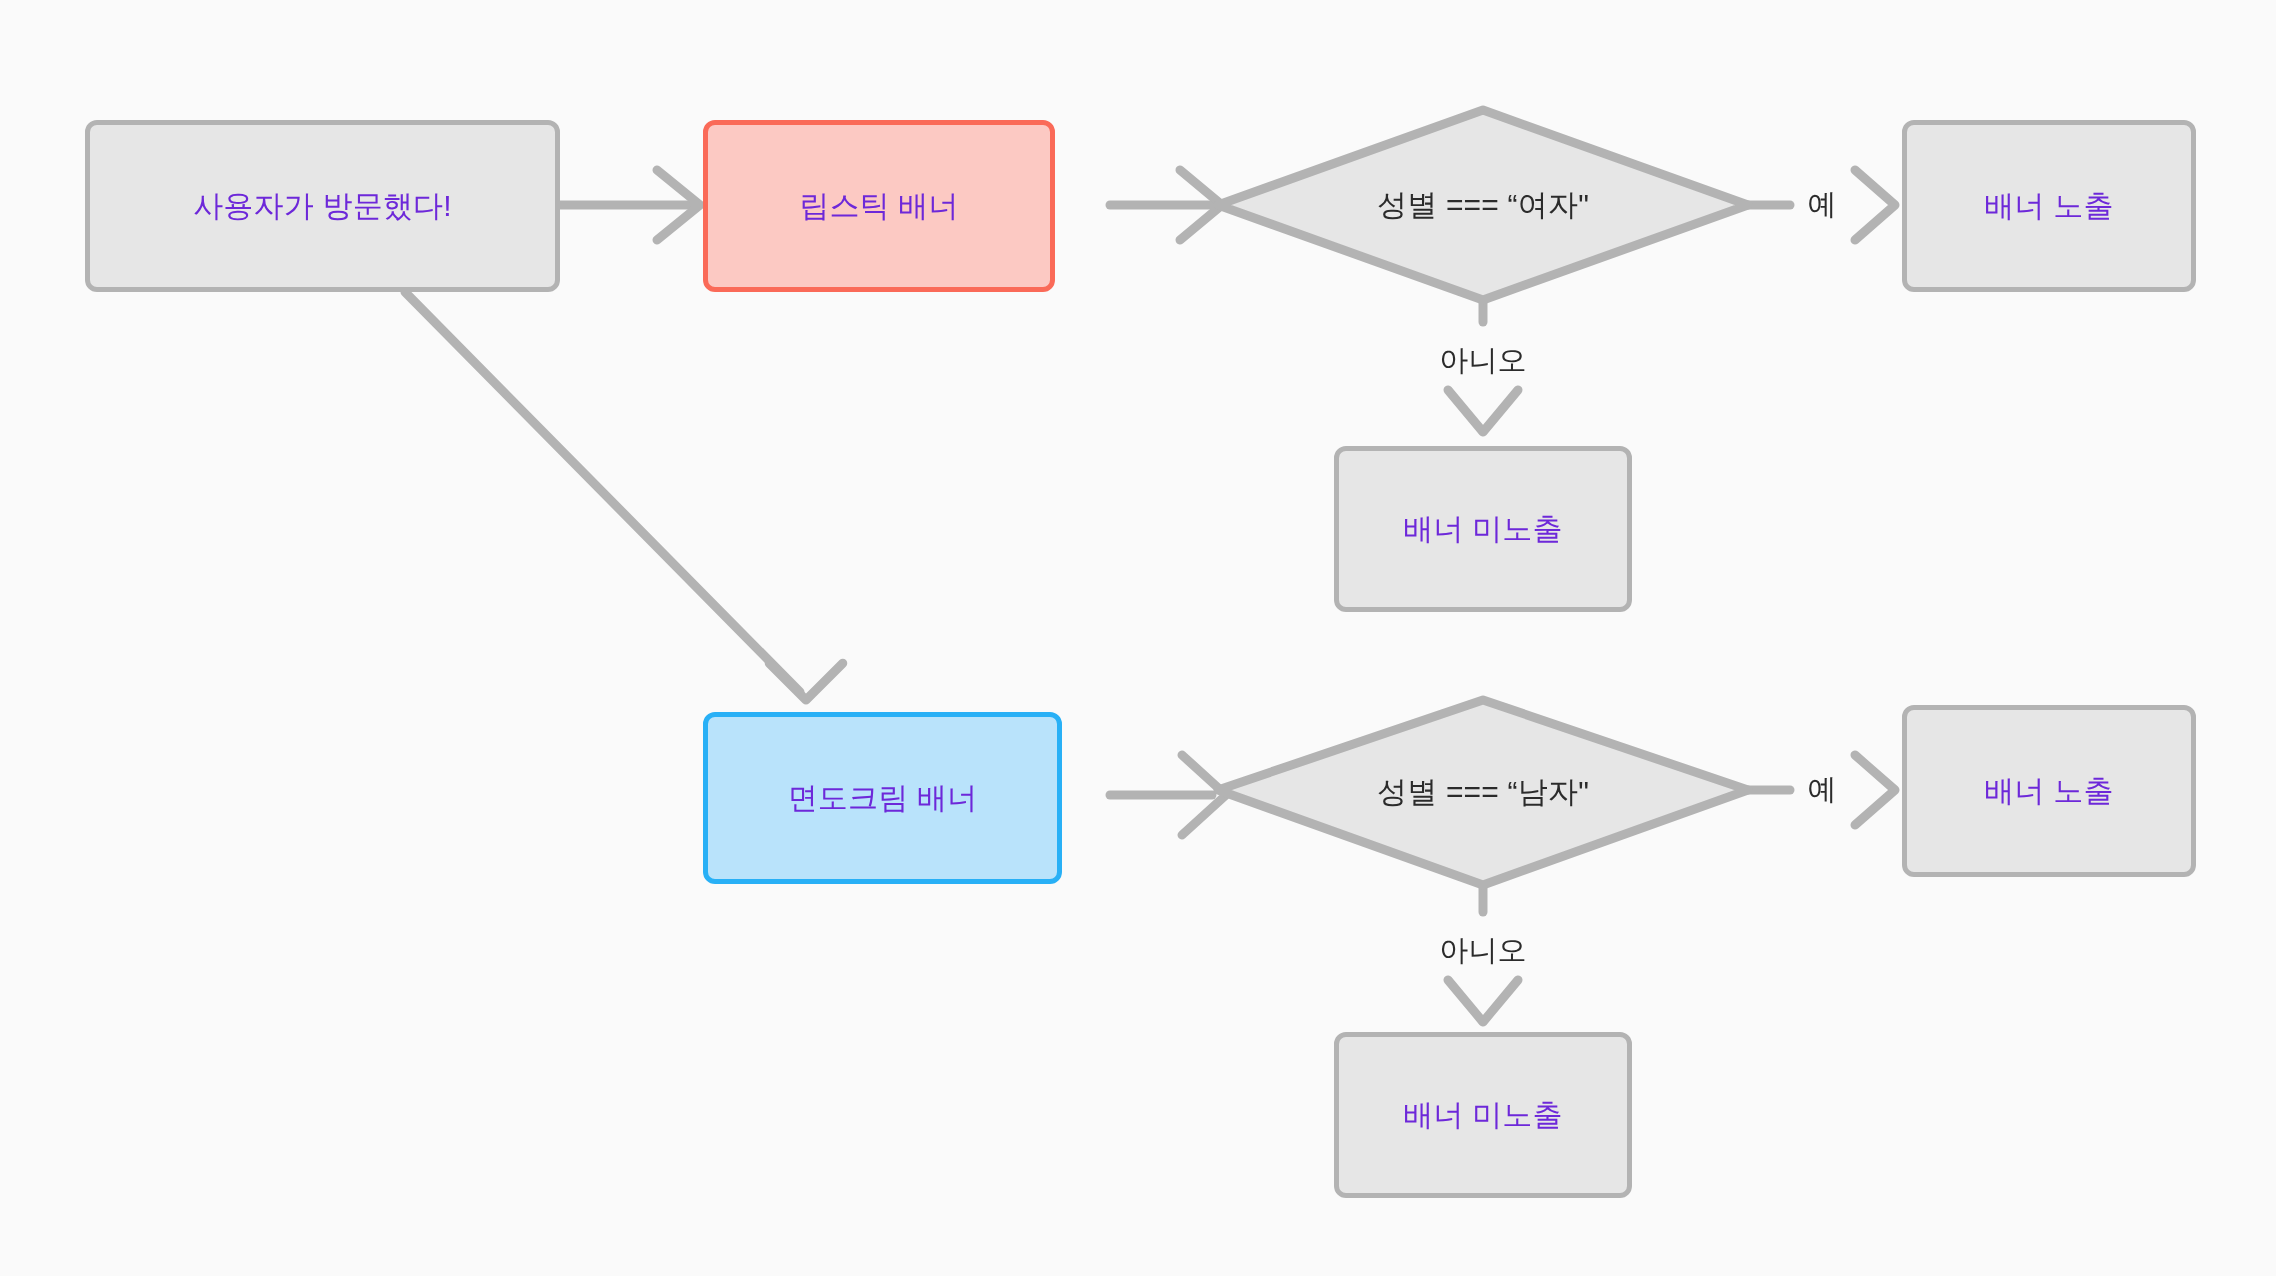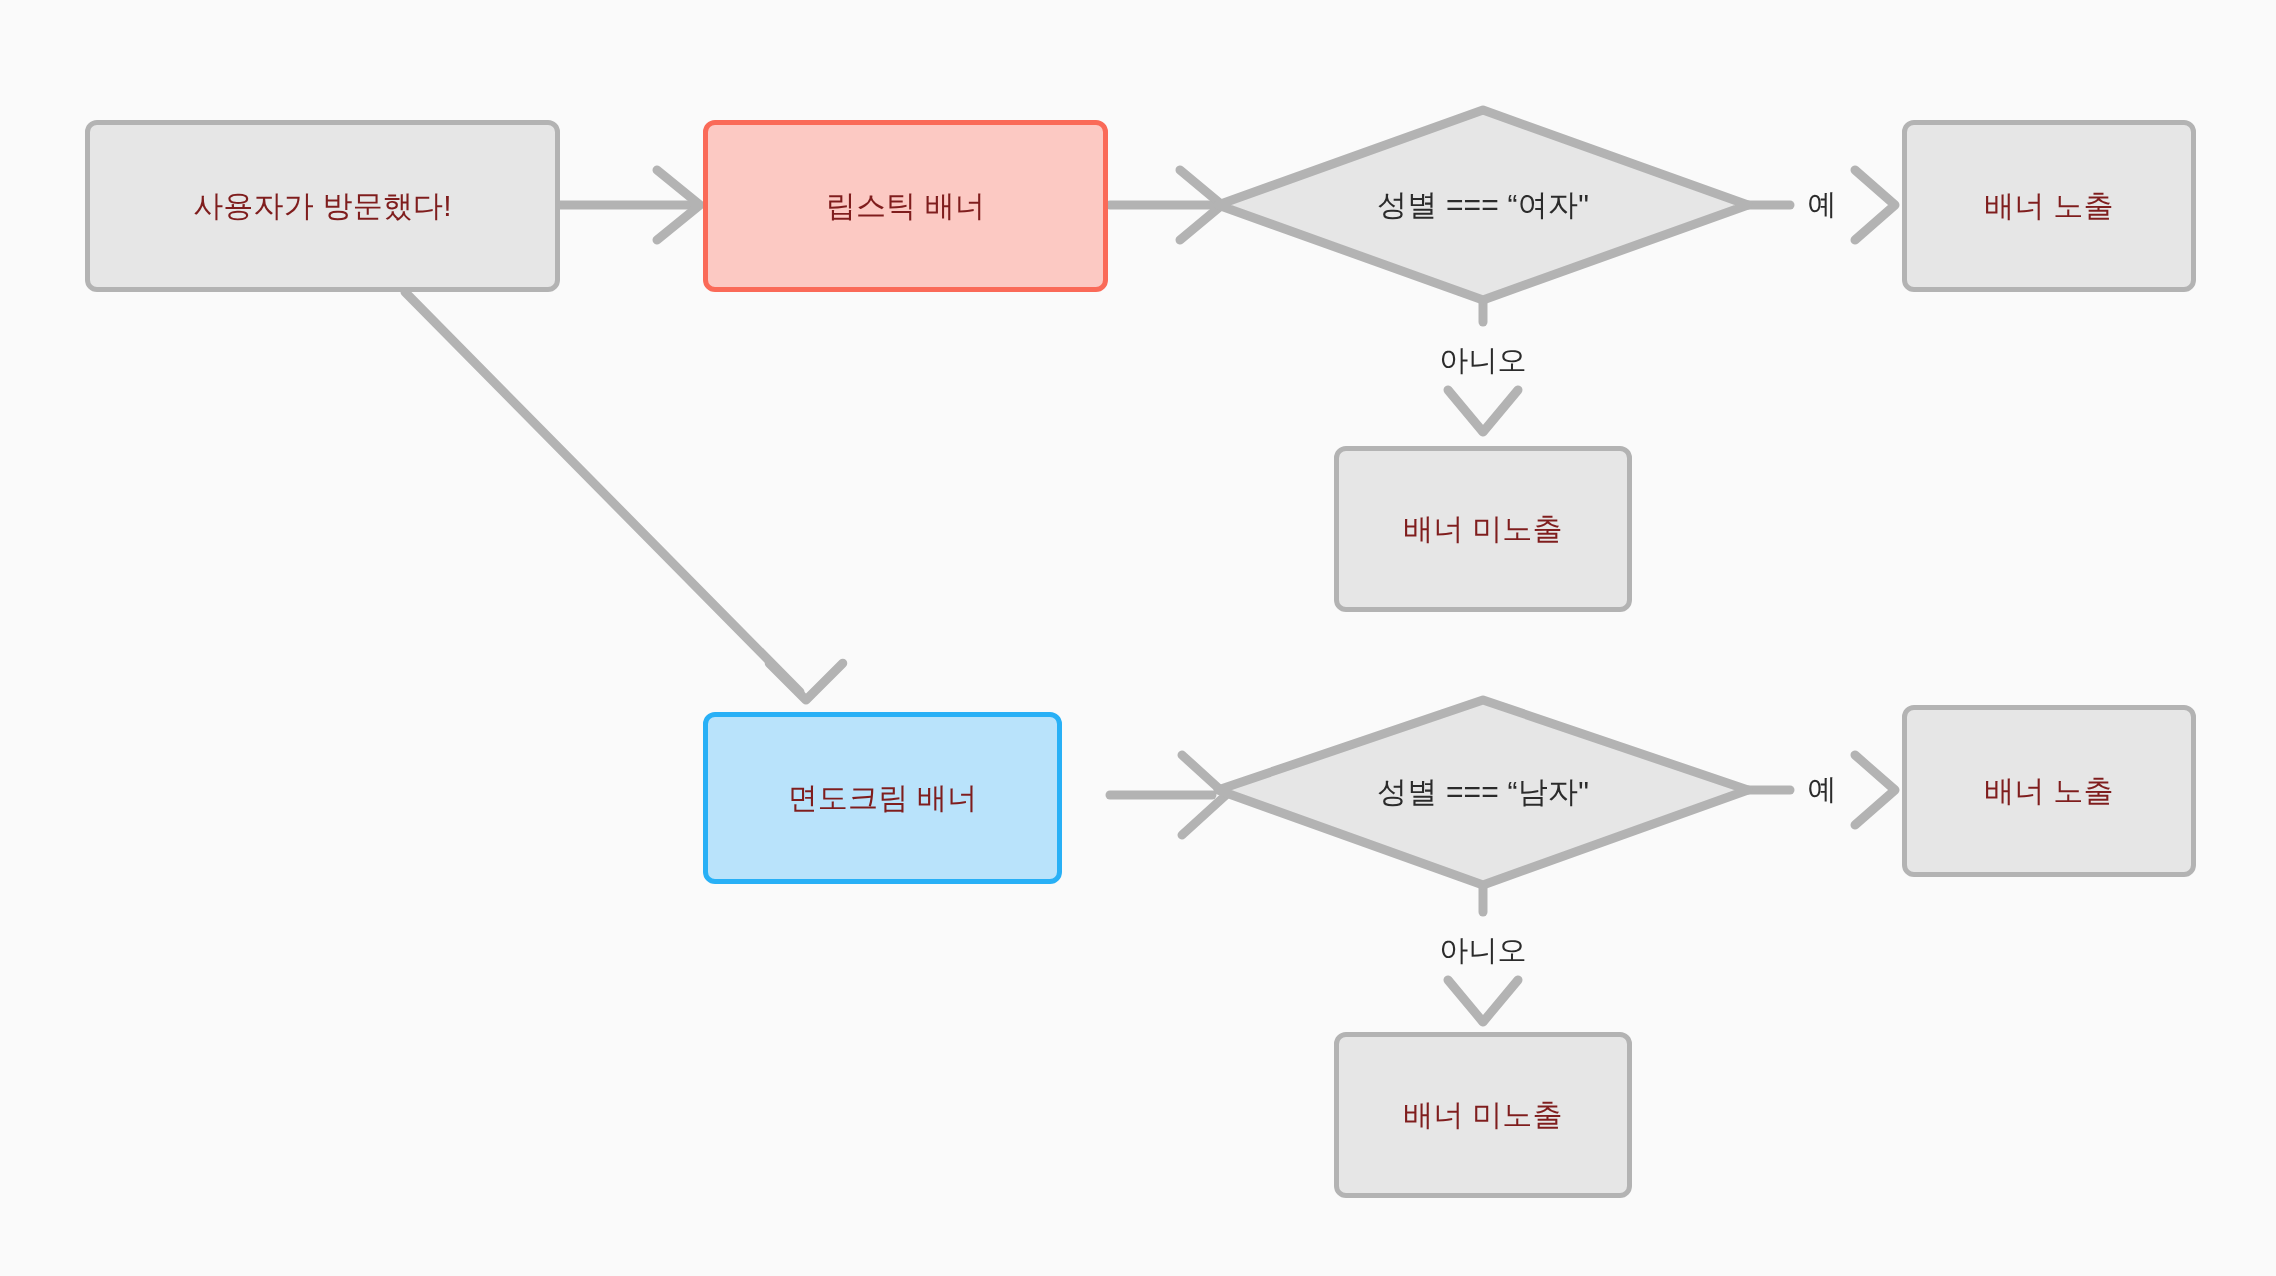--- a/index.html
+++ b/index.html
@@ -33,21 +33,21 @@
     box-sizing: border-box;
     display: flex;
     align-items: center;
     justify-content: center;
     text-align: center;
     border-radius: 12px;
     border-style: solid;
     border-width: 5px;
     font-size: 30px;
     line-height: 1.35;
-    color: #7f1d1d;
+    color: #6d28d9;
     letter-spacing: 0.2px;
     white-space: nowrap;
   }
   .node.grey {
     background: #e6e6e6;
     border-color: #b3b3b3;
   }
   .node.pink {
     background: #fcc9c3;
     border-color: #fa6a58;
@@ -138,21 +138,21 @@
     </g>
     <g>
       <path d="M 1483 700 L 1748 790 L 1483 885 L 1218 790 Z" fill="#e6e6e6" stroke="#b3b3b3" stroke-width="9" stroke-linejoin="round"></path>
     </g>
   </svg>
 
   <div class="node grey" style="left:85px; top:120px; width:475px; height:172px;">
     <span class="node-label">사용자가 방문했다!</span>
   </div>
 
-  <div class="node pink" style="left:703px; top:120px; width:405px; height:172px;">
+  <div class="node pink" style="left:703px; top:120px; width:352px; height:172px;">
     <span class="node-label">립스틱 배너</span>
   </div>
 
   <div class="diamond-wrap" style="left:1218px; top:110px; width:530px; height:190px;">
     <div class="diamond-label">성별 === “여자"</div>
   </div>
 
   <div class="node grey" style="left:1902px; top:120px; width:294px; height:172px;">
     <span class="node-label">배너 노출</span>
   </div>

